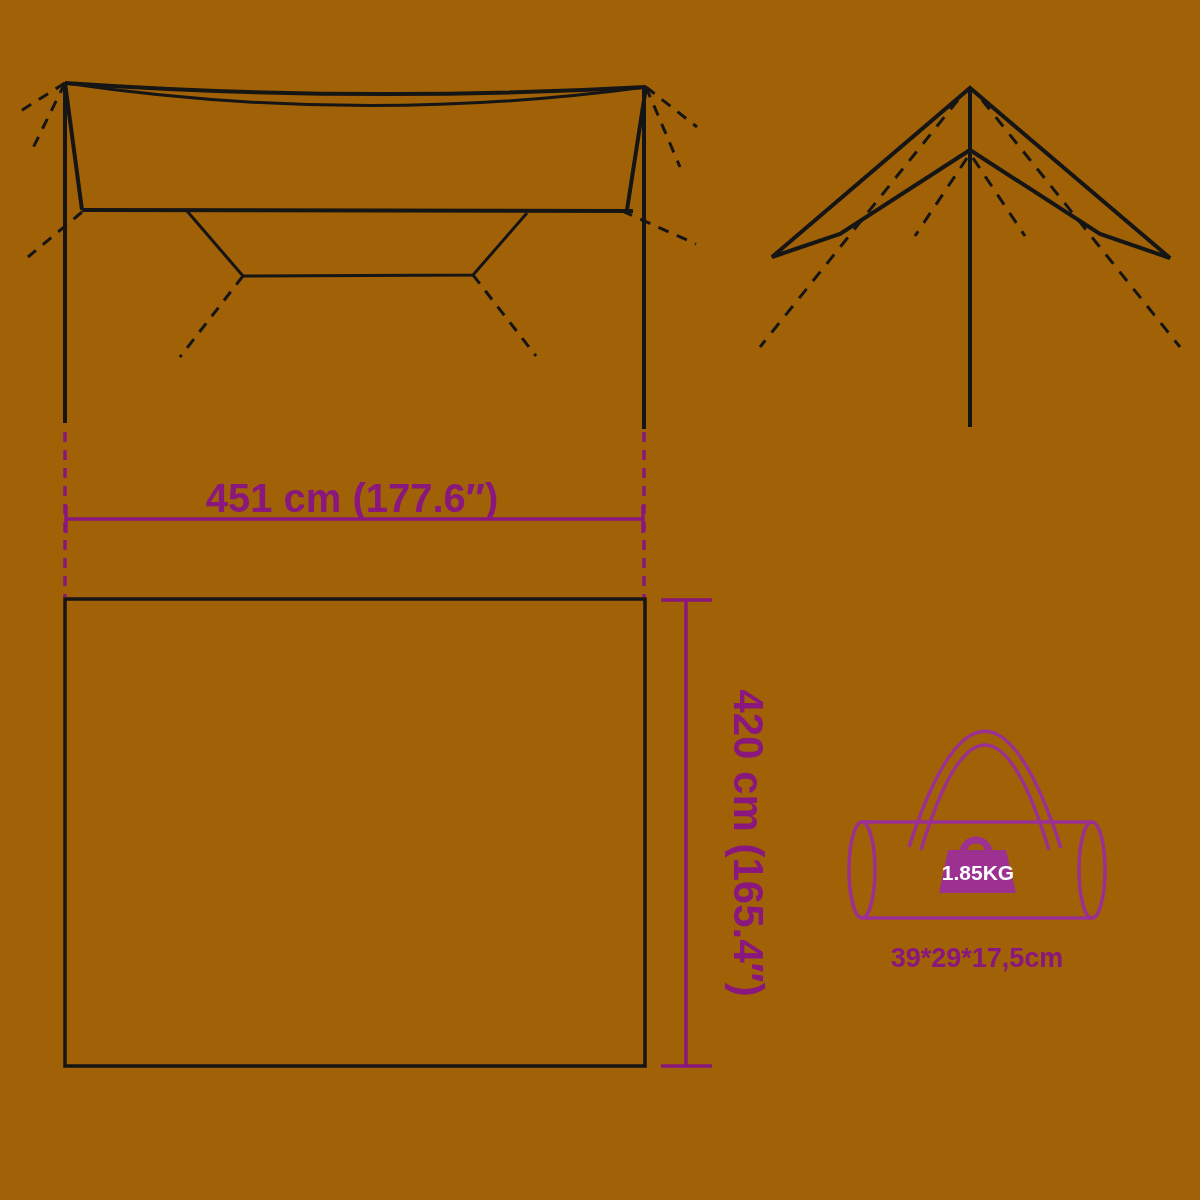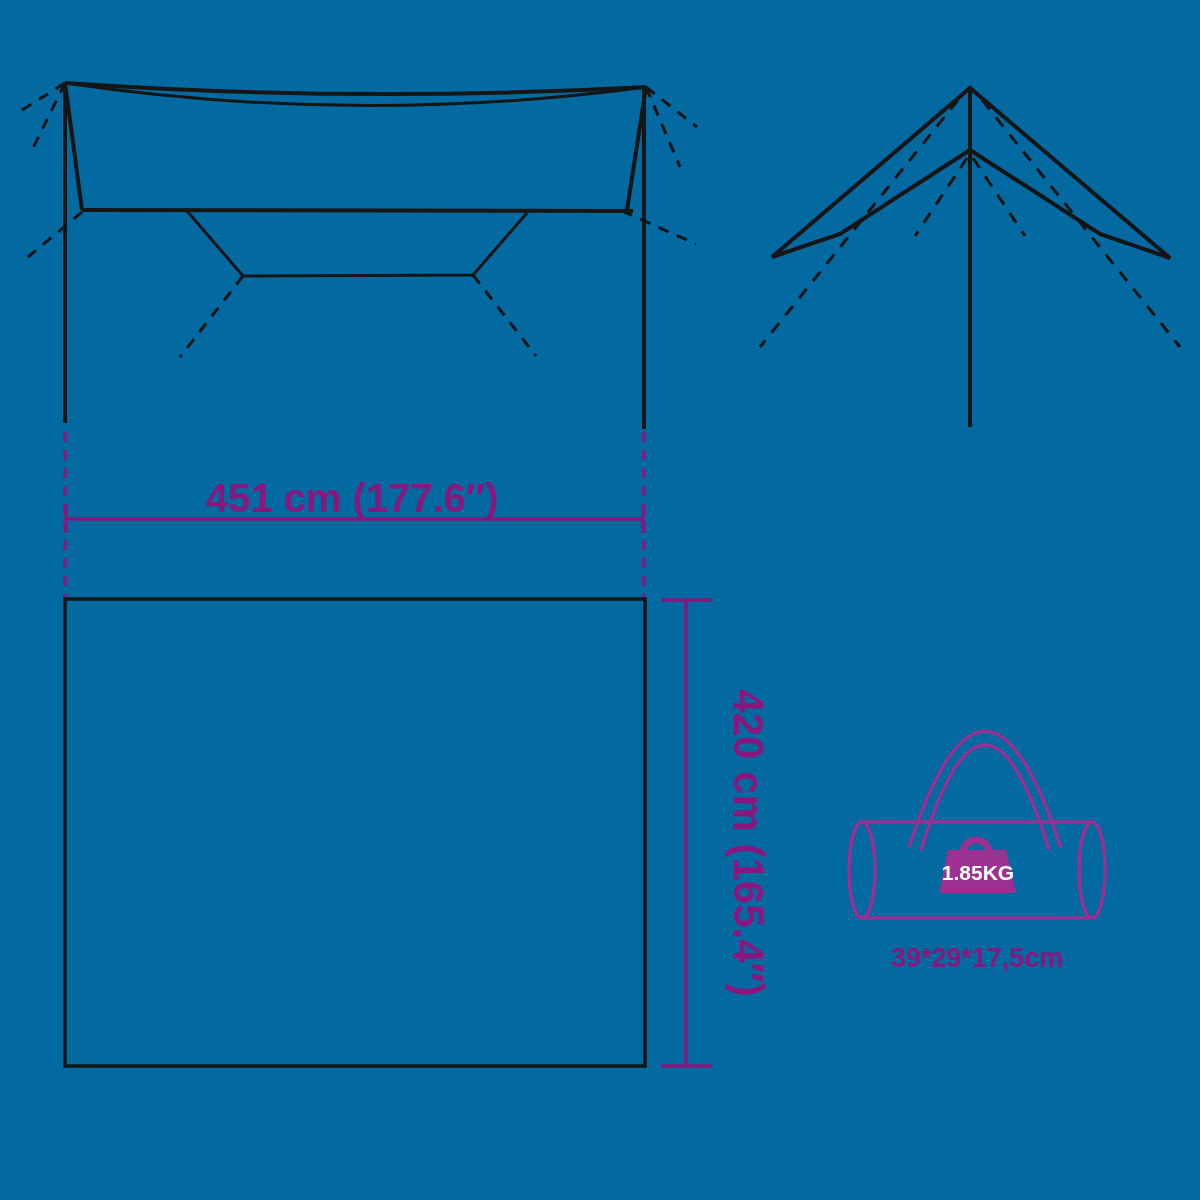--- a/index.html
+++ b/index.html
@@ -1,19 +1,19 @@
 <!DOCTYPE html>
 <html><head>
 <meta charset="utf-8">
 <style>
   html,body{margin:0;padding:0;background:#ffffff;}
   .canvas{
     position:relative;
     width:1200px;height:1200px;
-    background:#0369a1;
+    background:#a16207;
     font-family:"Liberation Sans", sans-serif;
     overflow:hidden;
   }
   svg{display:block;}
   .sketch{stroke:#151515;fill:none;stroke-width:4;}
   .thin{stroke-width:3;}
   .dashk{stroke:#151515;fill:none;stroke-width:3;stroke-dasharray:11 9;}
   .dashk2{stroke:#151515;fill:none;stroke-width:3;stroke-dasharray:12 10;}
   .dim{stroke:#8a177d;fill:none;stroke-width:3.5;}
   .dimdash{stroke:#8a177d;fill:none;stroke-width:3.5;stroke-dasharray:10 8;}

